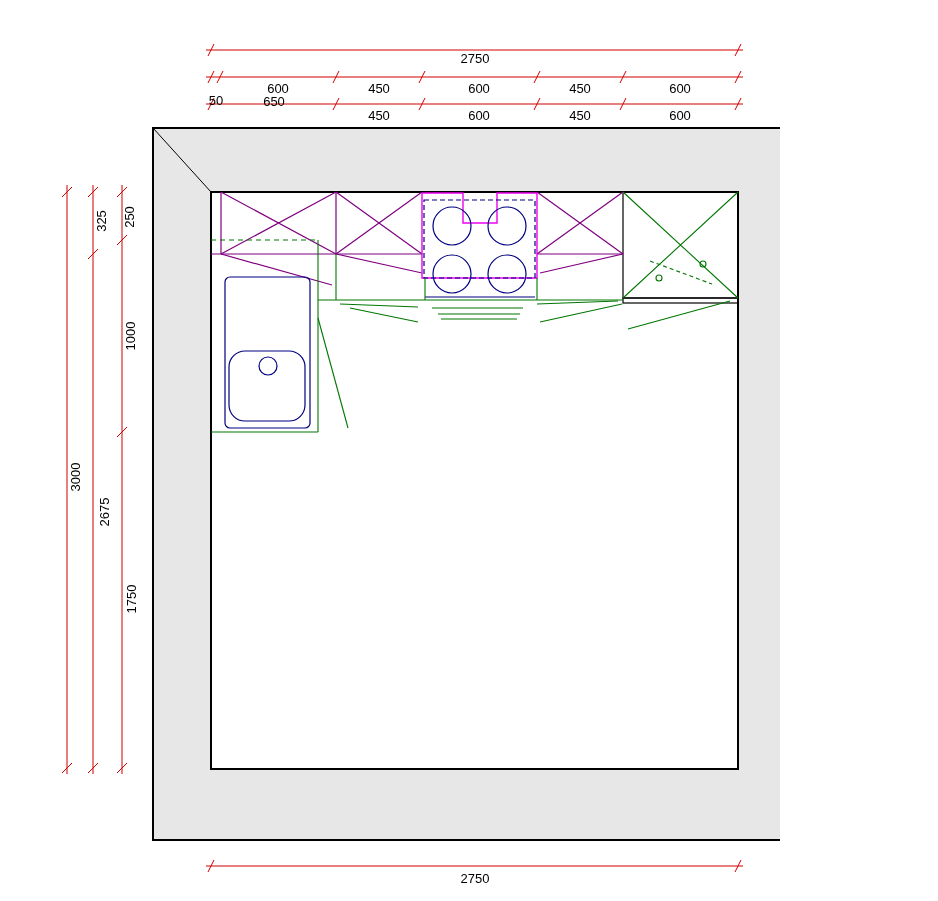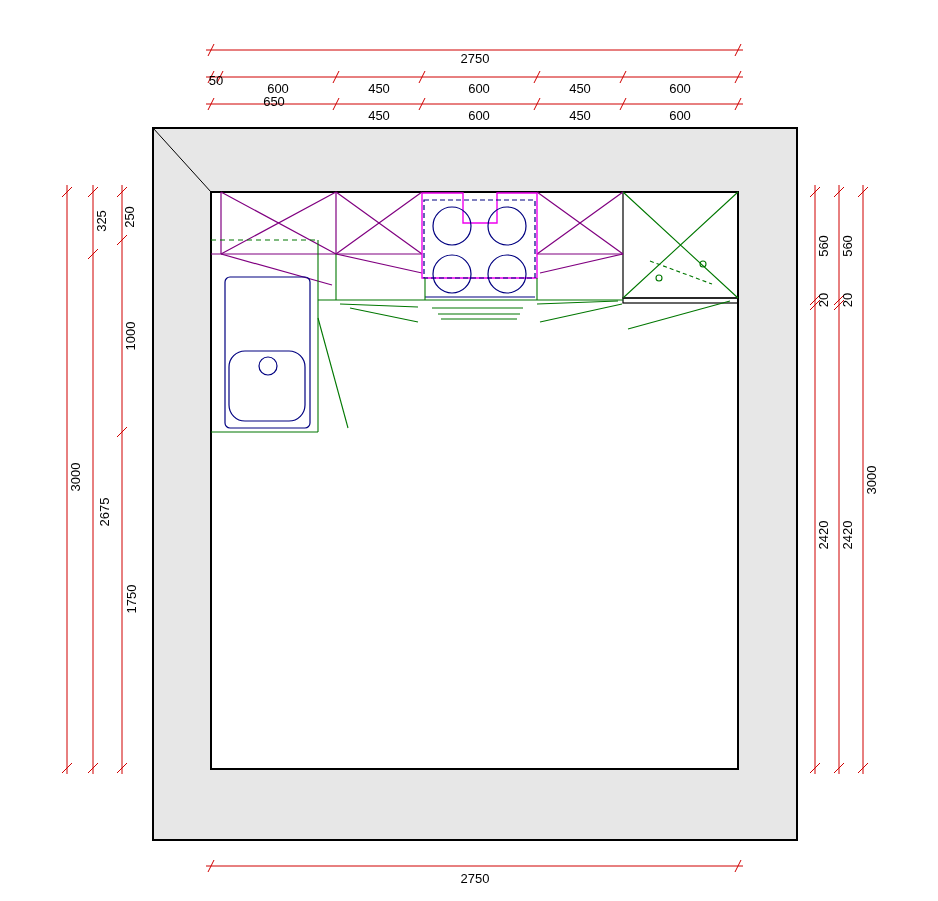--- a/index.html
+++ b/index.html
@@ -1,18 +1,18 @@
 <!DOCTYPE html>
 <html><head>
 <meta charset="utf-8">
 <style>
   html,body{margin:0;padding:0;background:#ffffff;}
   #stage{
     position:relative;
-    width:938px;height:901px;
+    width:780px;height:901px;
     background:#ffffff;
     font-family:"Liberation Sans", sans-serif;
     overflow:hidden;
   }
   #plan-svg{position:absolute;left:0;top:0;}
   .dimlabel{
     position:absolute;
     font-size:13px;
     line-height:13px;
     color:#000;
@@ -131,21 +131,21 @@
         M88,197 L98,187 M88,259 L98,249 M88,773 L98,763
         M117,197 L127,187 M117,245 L127,235 M117,437 L127,427 M117,773 L127,763
         M810,197 L820,187 M810,305 L820,295 M810,310 L820,300 M810,773 L820,763
         M834,197 L844,187 M834,305 L844,295 M834,310 L844,300 M834,773 L844,763
         M858,197 L868,187 M858,773 L868,763"></path>
     </g>
   </svg>
 
   <span class="dimlabel" style="left:475px;top:58px;">2750</span>
 
-  <span class="dimlabel" style="left:216px;top:80px;">50</span>
+  <span class="dimlabel" style="left:216px;top:100px;">50</span>
   <span class="dimlabel" style="left:278px;top:88px;">600</span>
   <span class="dimlabel" style="left:379px;top:88px;">450</span>
   <span class="dimlabel" style="left:479px;top:88px;">600</span>
   <span class="dimlabel" style="left:580px;top:88px;">450</span>
   <span class="dimlabel" style="left:680px;top:88px;">600</span>
 
   <span class="dimlabel" style="left:274px;top:101px;">650</span>
   <span class="dimlabel" style="left:379px;top:115px;">450</span>
   <span class="dimlabel" style="left:479px;top:115px;">600</span>
   <span class="dimlabel" style="left:580px;top:115px;">450</span>

